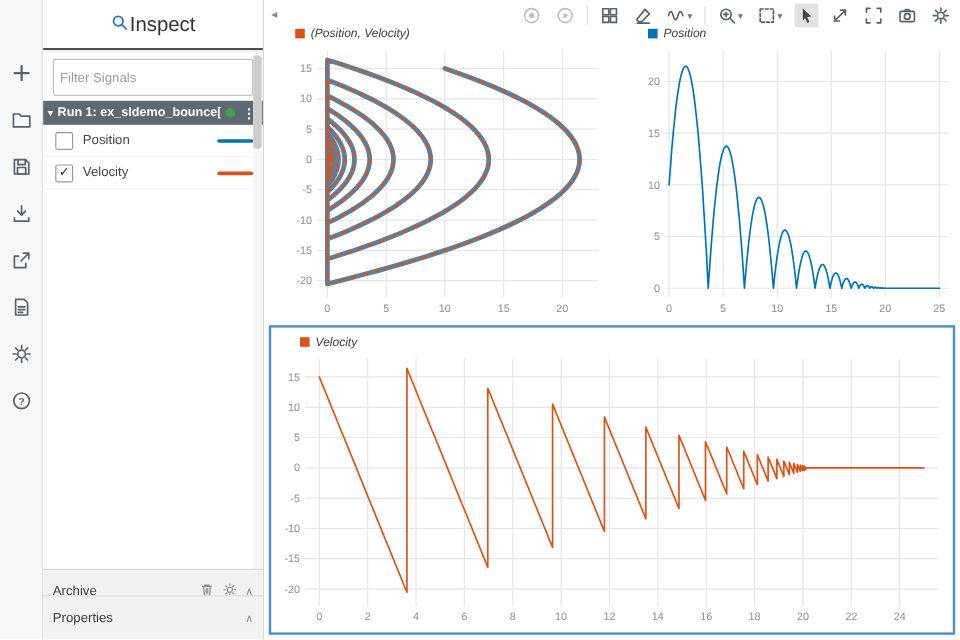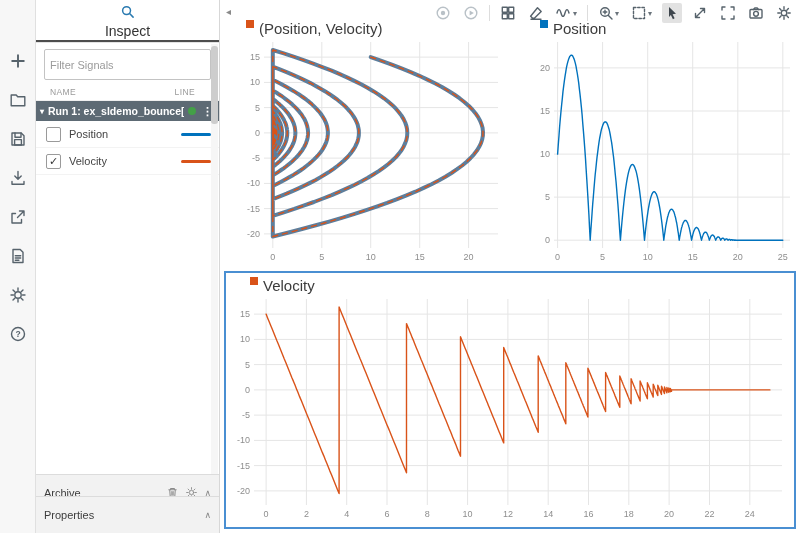--- a/index.html
+++ b/index.html
@@ -12,22 +12,22 @@
          border-right:1px solid #e0e0e0;display:flex;flex-direction:column;align-items:center;
          padding-top:48px;gap:13px;box-sizing:border-box;}
   .strip button{width:26px;height:26px;border:none;background:transparent;padding:0;
          display:flex;align-items:center;justify-content:center;cursor:pointer;}
   .ic{stroke:#57636c;fill:none;stroke-width:1.4;stroke-linecap:round;stroke-linejoin:round;}
 
   
   .sidebar{position:absolute;left:36px;top:0;width:184px;height:533px;background:#fff;
            border-right:1px solid #d7d7d7;box-sizing:border-box;}
   .tabs{display:flex;height:42px;border-bottom:1px solid #e3e3e3;}
-  .tab{flex:1;display:flex;flex-direction:column;align-items:center;justify-content:center;
-       gap:1px;font-size:14px;color:#777;cursor:pointer;}
+  .tab{flex:1;display:flex;flex-direction:row;align-items:center;justify-content:center;
+       gap:1px;font-size:17px;color:#777;cursor:pointer;}
   .tab.sel{color:#333;box-shadow:inset 0 -2px 0 #4d4d4d;}
   .filterwrap{padding:6px 8px 4px 8px;}
   .filterwrap input{width:100%;box-sizing:border-box;height:31px;border:1px solid #c3c3c3;
        border-radius:2px;font:11px "Liberation Sans",sans-serif;padding:0 5px;color:#333;}
   .filterwrap input::placeholder{color:#9b9b9b;}
   .thead{display:flex;align-items:center;height:16px;padding:0 10px 0 14px;font-size:8.5px;
        color:#9a9a9a;letter-spacing:.4px;border-bottom:1px solid #efefef;}
   .thead .c2{margin-left:auto;margin-right:14px;}
   .runrow{height:20px;background:#5d6a74;color:#fff;display:flex;align-items:center;
        padding:0 4px;gap:4px;font-size:10.5px;font-weight:bold;cursor:pointer;}
@@ -56,22 +56,22 @@
        color:#8a8a8a;font-size:10px;cursor:pointer;padding:2px;}
   .topbar{position:absolute;top:0;left:0;right:4px;height:26px;display:flex;align-items:center;
        justify-content:flex-end;gap:8px;padding-right:2px;}
   .tb{border:none;background:transparent;padding:2px;display:flex;align-items:center;
        justify-content:center;cursor:pointer;gap:1px;}
   .tb.sel{background:#e2e2e2;border-radius:2px;}
   .sep{width:1px;height:16px;background:#ddd;}
   .car{font-size:8px;color:#6b747c;}
 
   .panel{position:absolute;}
-  .legend{display:flex;align-items:flex-start;gap:5px;height:16px;padding-left:8px;
-       font-size:15px;color:#3c3c3c;}
+  .legend{display:flex;align-items:center;gap:5px;height:16px;padding-left:8px;
+       font-size:10px;color:#3c3c3c;font-style:italic;}
   .lsw{width:8px;height:8px;flex:none;}
   .panel.selected{border:2px solid #4a8fd2;box-sizing:border-box;background:#fff;}
   #panelA{left:18px;top:20px;width:268px;height:248px;}
   #panelB{left:312px;top:20px;width:266px;height:248px;}
   #panelC{left:4px;top:271px;width:572px;height:258px;}
   #panelC .legend{padding-left:24px;padding-top:4px;}
   svg text.tick{font-family:"Liberation Sans",sans-serif;font-size:9px;fill:#8e8e8e;}
 </style>
 </head>
 <body>
@@ -135,24 +135,20 @@
             </svg>
         </span>
         <span>Inspect</span>
       </div>
     </div>
 
     <div class="filterwrap">
       <input type="text" placeholder="Filter Signals" style="">
     </div>
 
-    <div class="thead">
-      <span class="c1">NAME</span>
-      <span class="c2">LINE</span>
-    </div>
 
     <div class="runrow" style="background: rgb(93, 106, 116);">
       <span class="caret">▾</span>
       <span class="runlabel">Run 1: ex_sldemo_bounce[Current]</span>
       <span class="dot" style="background: rgb(67, 160, 71);"></span>
       <span class="menu">⋮</span>
     </div>
 
     <div class="sigrow">
       <span class="cb"></span>

